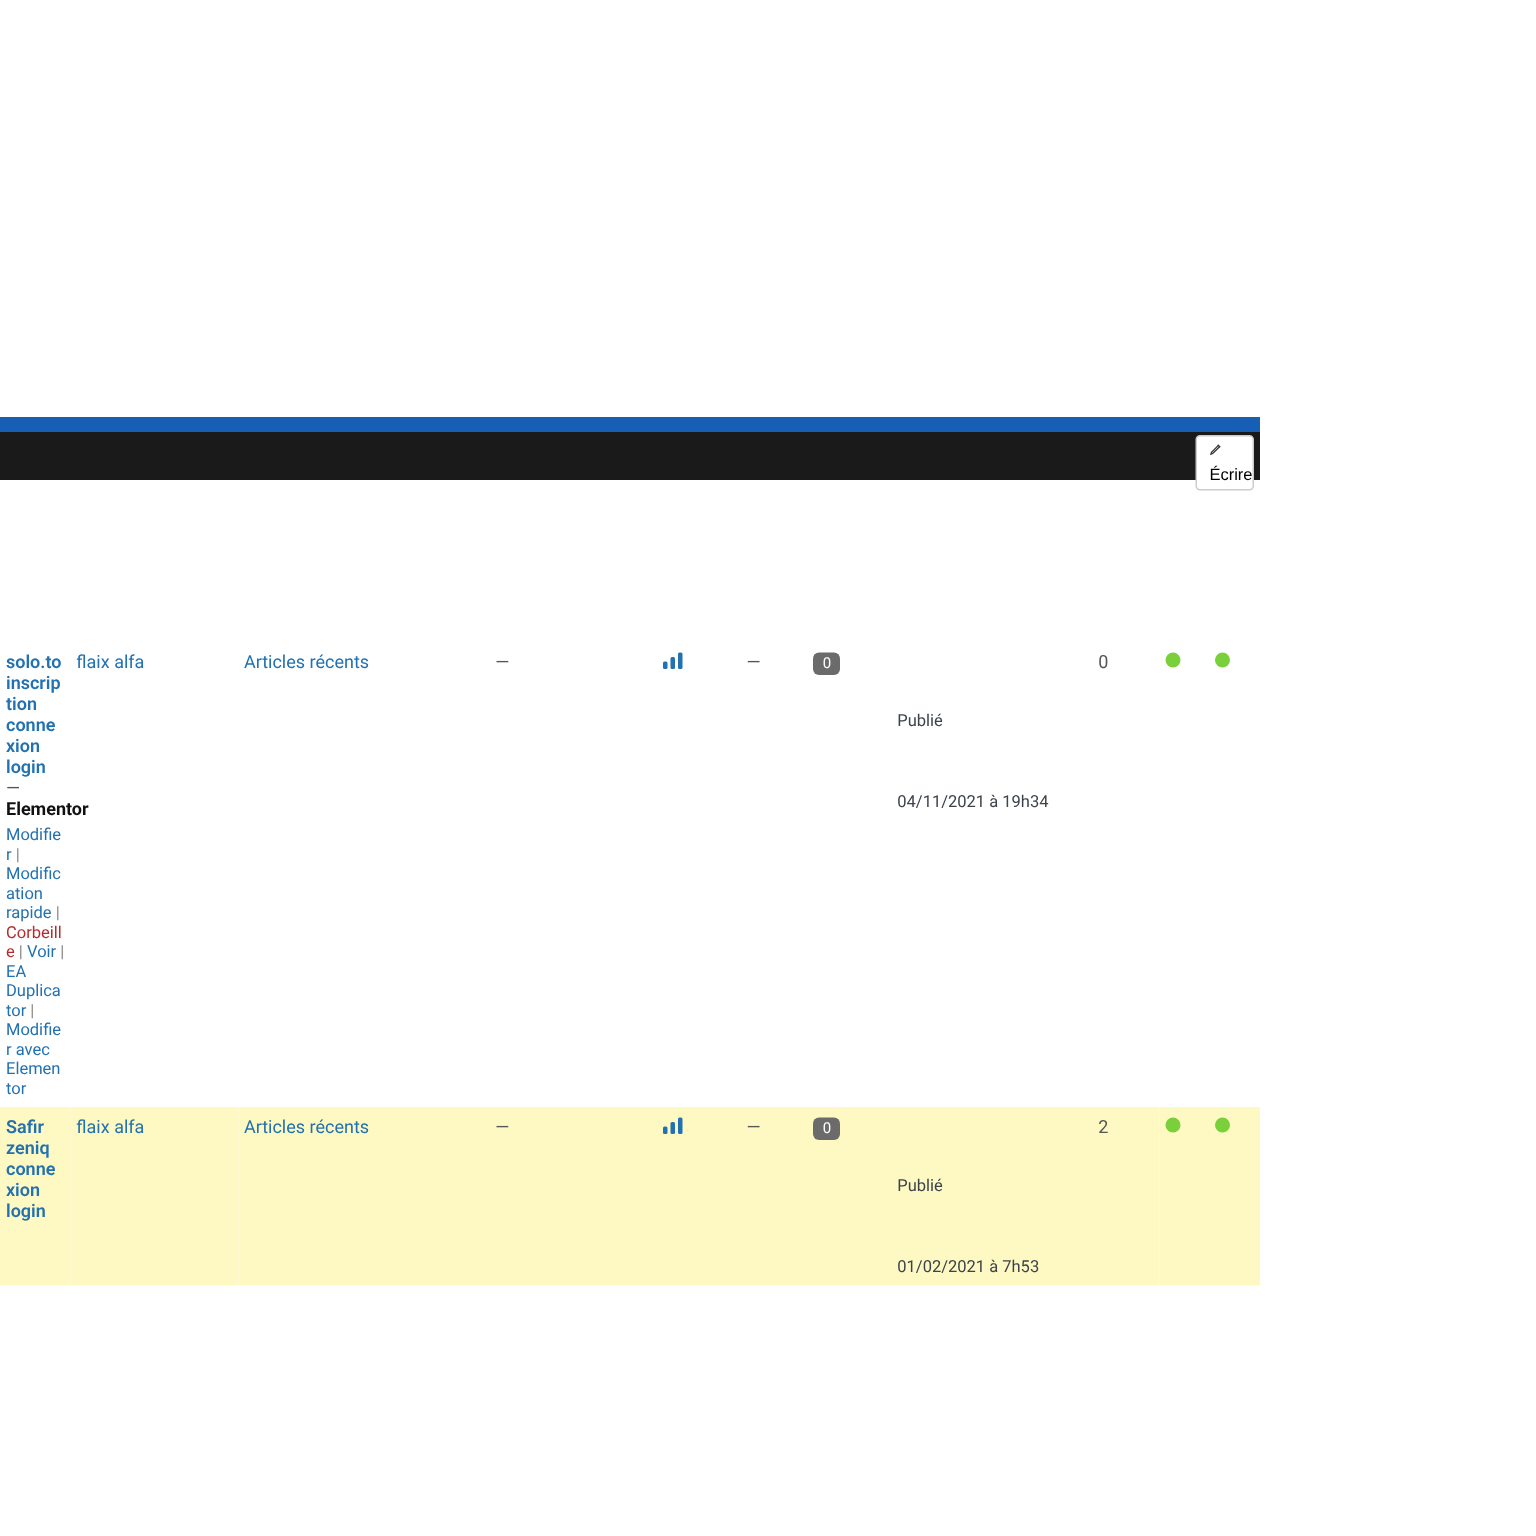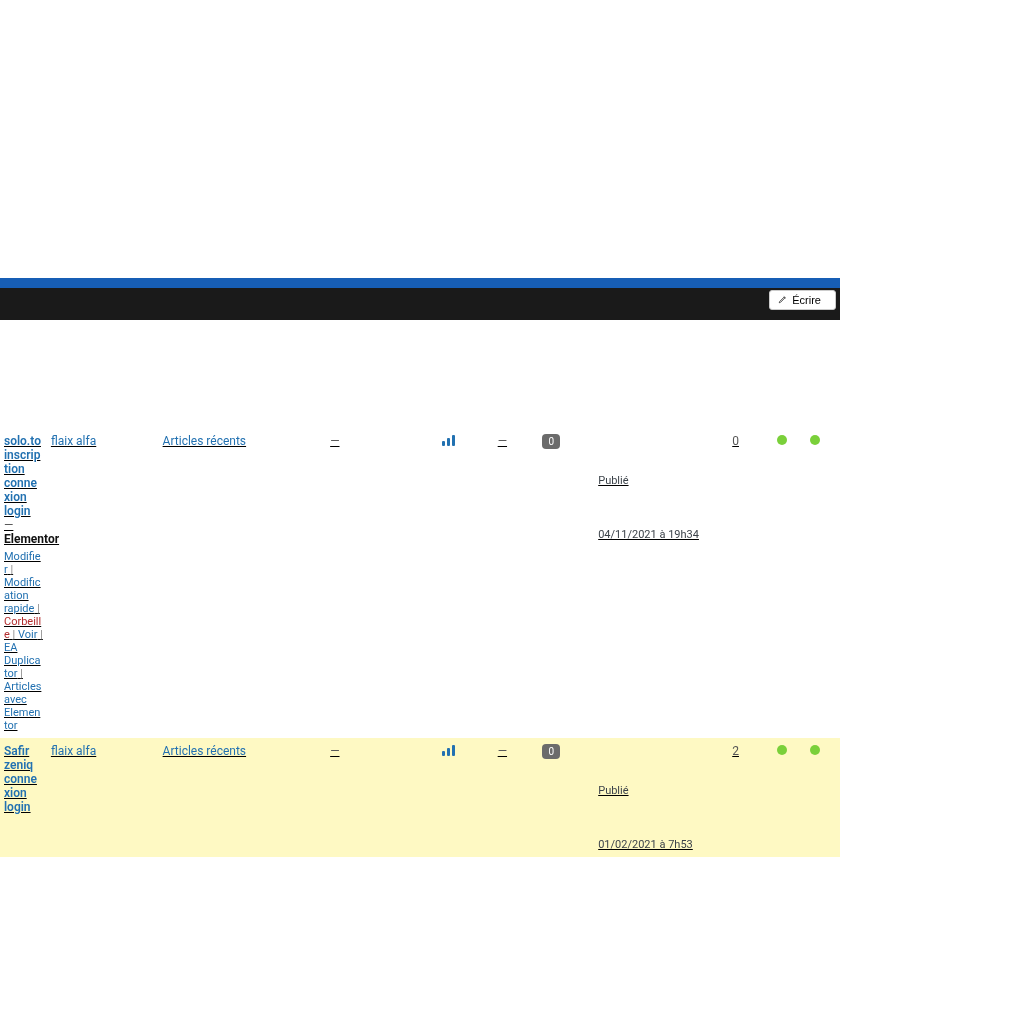--- a/index.html
+++ b/index.html
@@ -1,26 +1,26 @@
 <!DOCTYPE html>
 <html><head>
 <meta charset="utf-8">
 <style>
   * { box-sizing: border-box; margin: 0; padding: 0; }
   body { font-family: -apple-system, BlinkMacSystemFont, "Segoe UI", Roboto, sans-serif; font-size: 12px; background: #fff; width: 1024px; height: 1024px; overflow: hidden; }
   .viewport { position: relative; width: 840px; height: 1024px; }
   .topspace { height: 278px; background: #fff; }
   .bluebar { height: 10px; background: #175eb5; position: relative; }
   .blackbar { height: 32px; background: #1a1a1a; position: relative; }
-  .write-btn { position: absolute; right: 4px; top: 2px; background: #fff; border: 1px solid #ccc; border-radius: 3px; padding: 3px 14px 3px 8px; font-size: 11px; display: flex; align-items: flex-start; gap: 4px; cursor: pointer; }
+  .write-btn { position: absolute; right: 4px; top: 2px; background: #fff; border: 1px solid #ccc; border-radius: 3px; padding: 3px 0 3px 8px; font-size: 11px; display: flex; align-items: flex-start; gap: 4px; cursor: pointer; flex-direction: column; }
   .write-btn svg { width: 10px; height: 10px; }
   .content { background: #fff; }
   .gap { height: 108px; }
   table { width: 100%; border-collapse: collapse; table-layout: fixed; }
-  tr { vertical-align: top; text-decoration: underline; }
+  tr { vertical-align: top; }
   tr.row td { padding: 6px 4px; }
   tr.alt { background: #fef9c3; }
   .col-title   { width: 42px;  }
   .col-author  { width: 100px; }
   .col-cat     { width: 150px; }
   .col-tags    { width: 100px; }
   .col-stats   { width: 50px;  text-align: center; }
   .col-dash    { width: 40px;  text-align: center; }
   .col-comment { width: 50px;  text-align: center; }
   .col-date    { width: 120px; }
@@ -88,21 +88,21 @@
               <a class="link">Modifier</a>
               <span class="sep"> | </span>
               <a class="link">Modification rapide</a>
               <span class="sep"> | </span>
               <a class="trash">Corbeille</a>
               <span class="sep"> | </span>
               <a class="link">Voir</a>
               <span class="sep"> | </span>
               <a class="link">EA Duplicator</a>
               <span class="sep"> | </span>
-              <a class="link">Articles avec Elementor</a>
+              <a class="link">Modifier avec Elementor</a>
             </div>
           </td>
           <td><a class="link">flaix alfa</a></td>
           <td><a class="link">Articles récents</a></td>
           <td><span class="dash">—</span></td>
           <td><span class="bars">
                 <span></span>
                 <span></span>
                 <span></span>
               </span></td>

